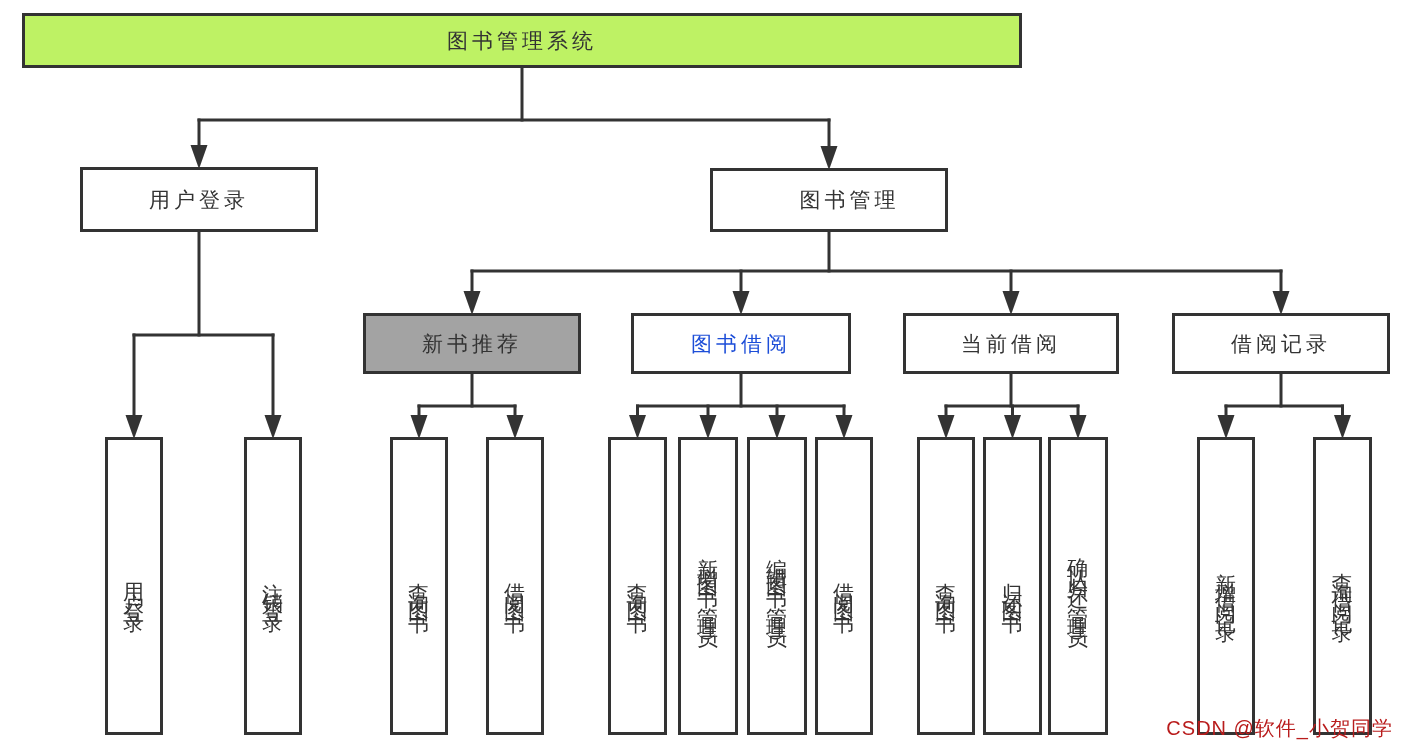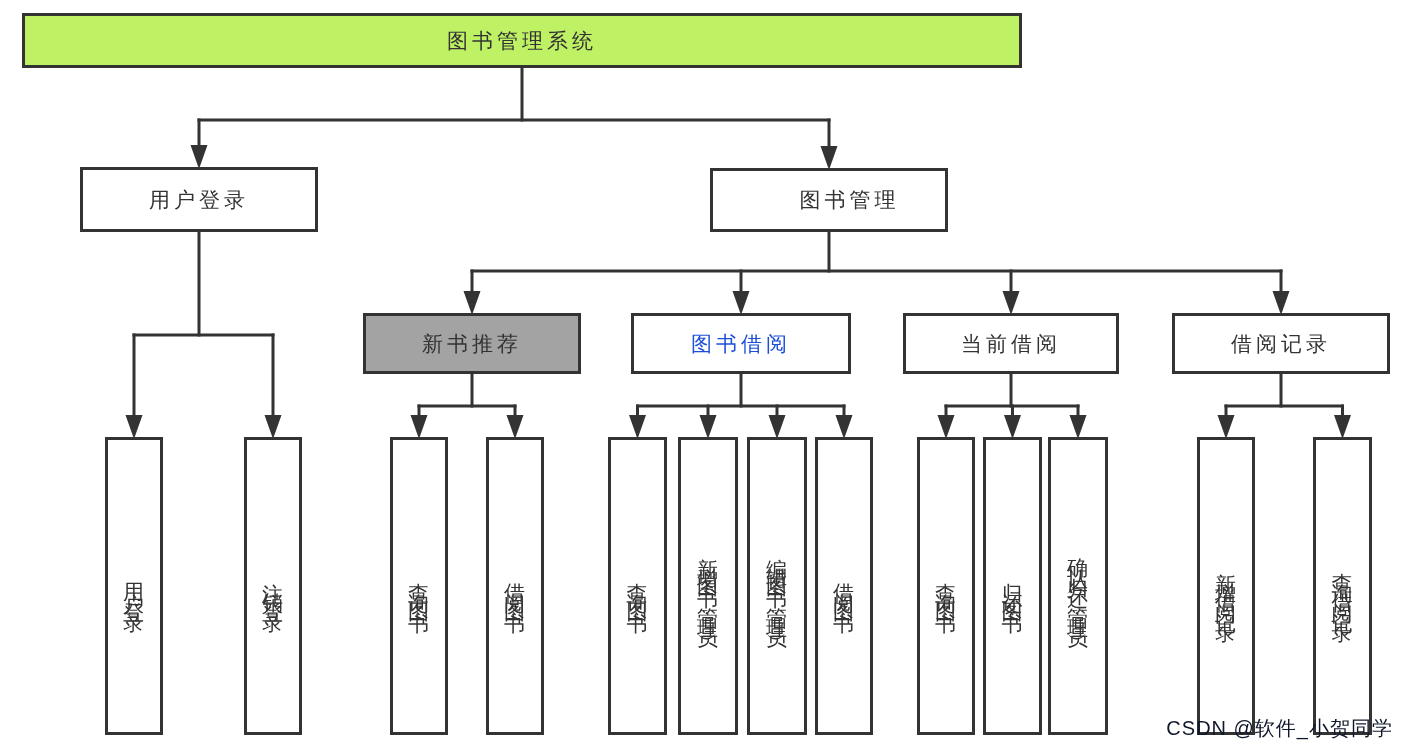--- a/index.html
+++ b/index.html
@@ -38,21 +38,21 @@
     font-size: 21px;
     letter-spacing: 10px;
     line-height: 1;
     white-space: nowrap;
   }
   .watermark {
     position: absolute;
     right: 12px;
     bottom: 5px;
     font-size: 20px;
-    color: #0f172a;
+    color: #b91c1c;
     letter-spacing: 1px;
     z-index: 5;
     white-space: nowrap;
   }
 </style>
 </head>
 <body>
 
 <div class="canvas">
   <svg class="connector-layer" viewBox="0 0 1405 747" xmlns="http://www.w3.org/2000/svg">

